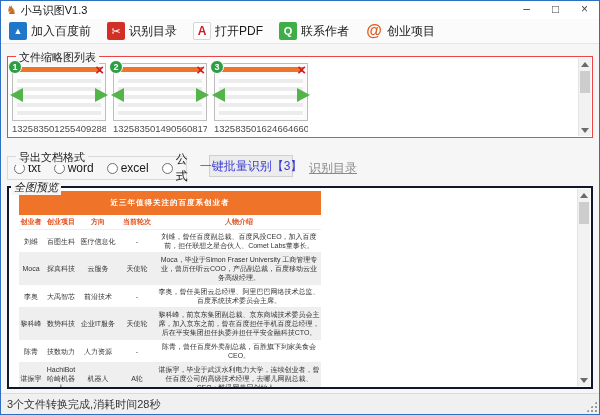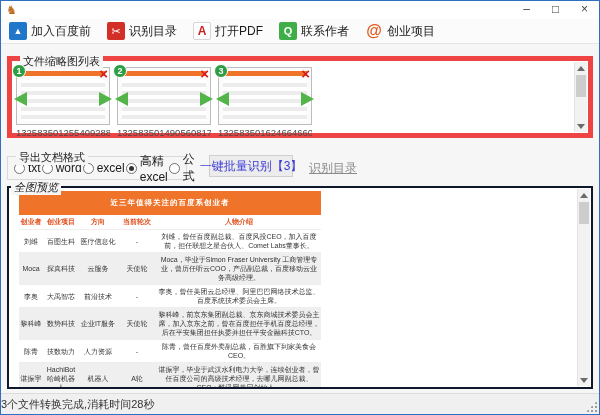--- a/index.html
+++ b/index.html
@@ -21,21 +21,21 @@
   .ticon.image { background:#2077c9; font-size:9px; }
   .ticon.scissors { background:#d22f27; font-size:11px; }
   .ticon.pdf { background:#fff; border:1px solid #d6d6d6; color:#cf1f1f; font-size:12px; }
   .ticon.qq { background:#3fae49; font-size:11px; }
   .ticon.at { background:transparent; color:#e05a1e; font-size:16px; }
 
   
   .group-label { position:absolute; top:-7px; left:8px; background:#f6f6f6; padding:0 3px; font-size:11px; color:#222; z-index:2; }
 
   
-  .thumb-group { border:5px solid #ef4444; background:#fff; margin:12px 6px 0; position:relative; height:82px; }
+  .thumb-group { border:1px solid #ef4444; background:#fff; margin:12px 6px 0; position:relative; height:82px; }
   .thumb-strip { display:flex; padding:6px 4px 0; gap:7px; }
   .thumb { width:94px; position:relative; }
   .thumb-img { height:58px; border:1px solid #bdbdbd; background:#fbfbfb; position:relative; }
   .mini-header { height:5px; background:#F0732A; margin:3px 4px 2px; }
   .mini-rows { position:absolute; top:11px; left:4px; right:4px; bottom:3px;
       background:repeating-linear-gradient(#ffffff 0 4px, #ececec 4px 8px),
       repeating-linear-gradient(90deg, transparent 0 16px, #e0e0e0 16px 17px); }
   .badge { position:absolute; top:-4px; left:-5px; width:14px; height:14px; border-radius:50%; background:#2E9E45; color:#fff; font-size:9px; font-weight:bold; display:flex; align-items:center; justify-content:center; border:1px solid #fff; z-index:3; }
   .thumb-close { position:absolute; top:-1px; right:1px; color:#D31F1F; font-size:15px; font-weight:bold; line-height:14px; z-index:3; }
   .thumb-close::before { content:"×"; }
@@ -47,21 +47,21 @@
   
   .vscroll { position:absolute; top:1px; right:1px; bottom:1px; width:13px; background:#f2f2f2; border-left:1px solid #e4e4e4; }
   .sb-btn { position:absolute; left:0; width:12px; height:12px; display:flex; align-items:center; justify-content:center; }
   .sb-btn.up { top:0; } .sb-btn.down { bottom:0; }
   .tri-up { width:0; height:0; border-left:4px solid transparent; border-right:4px solid transparent; border-bottom:5px solid #6a6a6a; }
   .tri-down { width:0; height:0; border-left:4px solid transparent; border-right:4px solid transparent; border-top:5px solid #6a6a6a; }
   .sb-thumb { position:absolute; top:13px; left:1px; width:10px; height:22px; background:#cdcdcd; }
 
   
   .export-row { display:flex; align-items:flex-start; margin:10px 6px 0; height:34px; position:relative; }
-  .export-group { border:1px solid #d9d9d9; width:180px; height:24px; position:relative; margin-top:8px; display:flex; align-items:center; padding-left:6px; gap:1px; }
+  .export-group { border:1px solid #d9d9d9; width:180px; height:24px; position:relative; margin-top:8px; display:flex; align-items:center; padding-left:6px; gap:13px; }
   .radio { display:flex; align-items:center; gap:3px; font-size:12px; color:#1a1a1a; }
   .rdot { width:11px; height:11px; border:1px solid #707070; border-radius:50%; background:#fff; position:relative; flex:none; }
   .radio.checked .rdot::after { content:""; position:absolute; left:2px; top:2px; right:2px; bottom:2px; background:#333; border-radius:50%; }
   .recognize-btn { margin-left:22px; margin-top:7px; width:84px; height:22px; background:#ececec; border:1px solid #cfcfcf; color:#3B3BD6; font-size:12px; display:flex; align-items:center; justify-content:center; white-space:nowrap; }
   .dir-link { margin-left:16px; margin-top:12px; font-size:12px; color:#8a8a8a; text-decoration:underline; }
 
   
   .preview-wrap { margin:4px 6px 0; position:relative; }
   .preview-label { position:absolute; top:-6px; left:4px; background:#f6f6f6; padding:0 3px; font-size:11px; color:#222; z-index:2;font-style:italic; }
   .preview-panel { border:2px solid #0f172a; background:#fff; height:203px; position:relative; overflow:hidden; }
@@ -69,30 +69,31 @@
   .pt-title { background:#F0732A; color:#fff; text-align:center; font-size:7.5px; font-weight:bold; height:24px; line-height:24px; letter-spacing:1px; }
   .pt-head { display:flex; background:#fff; border-bottom:1px solid #eee; }
   .pt-head .c { font-size:7px; font-weight:bold; color:#E0501E; height:14px; line-height:14px; text-align:center; }
   .pt-row { display:flex; border-bottom:1px solid #eee; align-items:stretch; }
   .pt-row.alt { background:#efefef; }
   .c { flex:none; }
   .c1 { width:24px; } .c2 { width:36px; } .c3 { width:38px; } .c4 { width:40px; } .c5 { width:164px; }
   .pt-row .c { font-size:7px; line-height:9px; display:flex; align-items:center; justify-content:center; text-align:center; padding:2px 1px; }
 
   
-  .statusbar { position:absolute; left:0; right:0; bottom:0; height:21px; background:#f0f0f0; border-top:1px solid #dcdcdc; display:flex; align-items:center; font-size:11px; color:#333; }
+  .statusbar { position:absolute; left:0; right:0; bottom:0; height:21px; background:#f0f0f0; border-top:1px solid #dcdcdc; display:flex; align-items:center; padding-left:6px; font-size:11px; color:#333; }
   .grip { position:absolute; right:2px; bottom:2px; width:11px; height:11px; background-image:radial-gradient(#9a9a9a 1px, transparent 1.2px); background-size:4px 4px; clip-path:polygon(100% 0, 100% 100%, 0 100%); }
 </style>
 </head>
 <body>
 
 <div class="window">
 
   <div class="titlebar">
     <span class="app-icon">♞</span>
+    <span class="title-text">小马识图V1.3</span>
     <div class="controls">
       <span class="ctrl">–</span>
       <span class="ctrl">□</span>
       <span class="ctrl">×</span>
     </div>
   </div>
 
   <div class="toolbar">
     <div class="tool">
       <span class="ticon image">▲</span>
@@ -175,24 +176,20 @@
         <span class="rdot"></span>
         <span>txt</span>
       </span>
       <span class="radio">
         <span class="rdot"></span>
         <span>word</span>
       </span>
       <span class="radio">
         <span class="rdot"></span>
         <span>excel</span>
-      </span>
-      <span class="radio checked">
-        <span class="rdot"></span>
-        <span>高精excel</span>
       </span>
       <span class="radio">
         <span class="rdot"></span>
         <span>公式</span>
       </span>
     </div>
     <div class="recognize-btn">一键批量识别【3】</div>
     <span class="dir-link">识别目录</span>
   </div>
 

